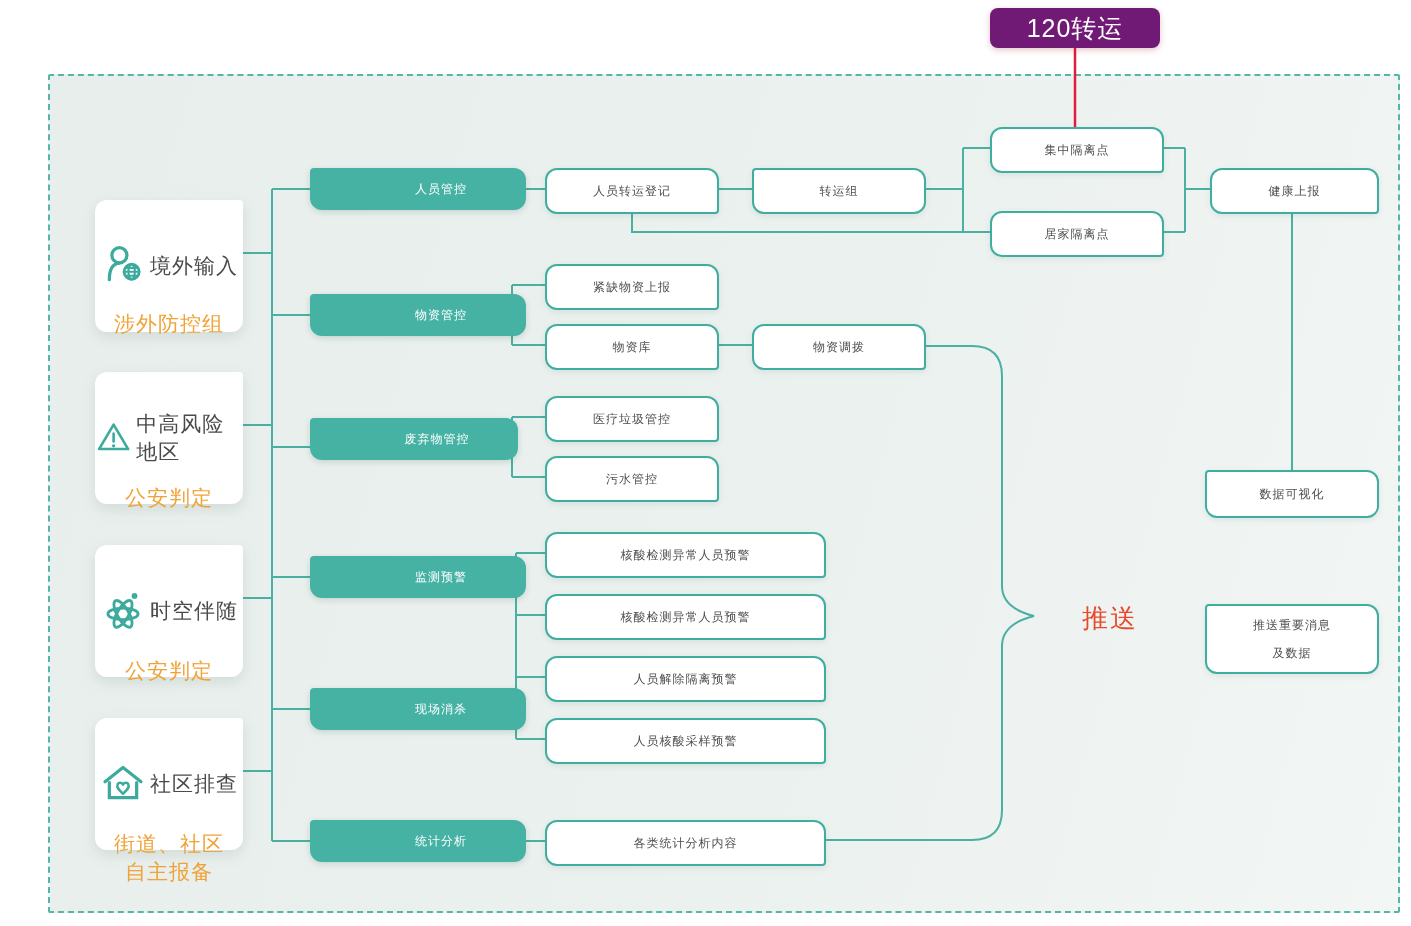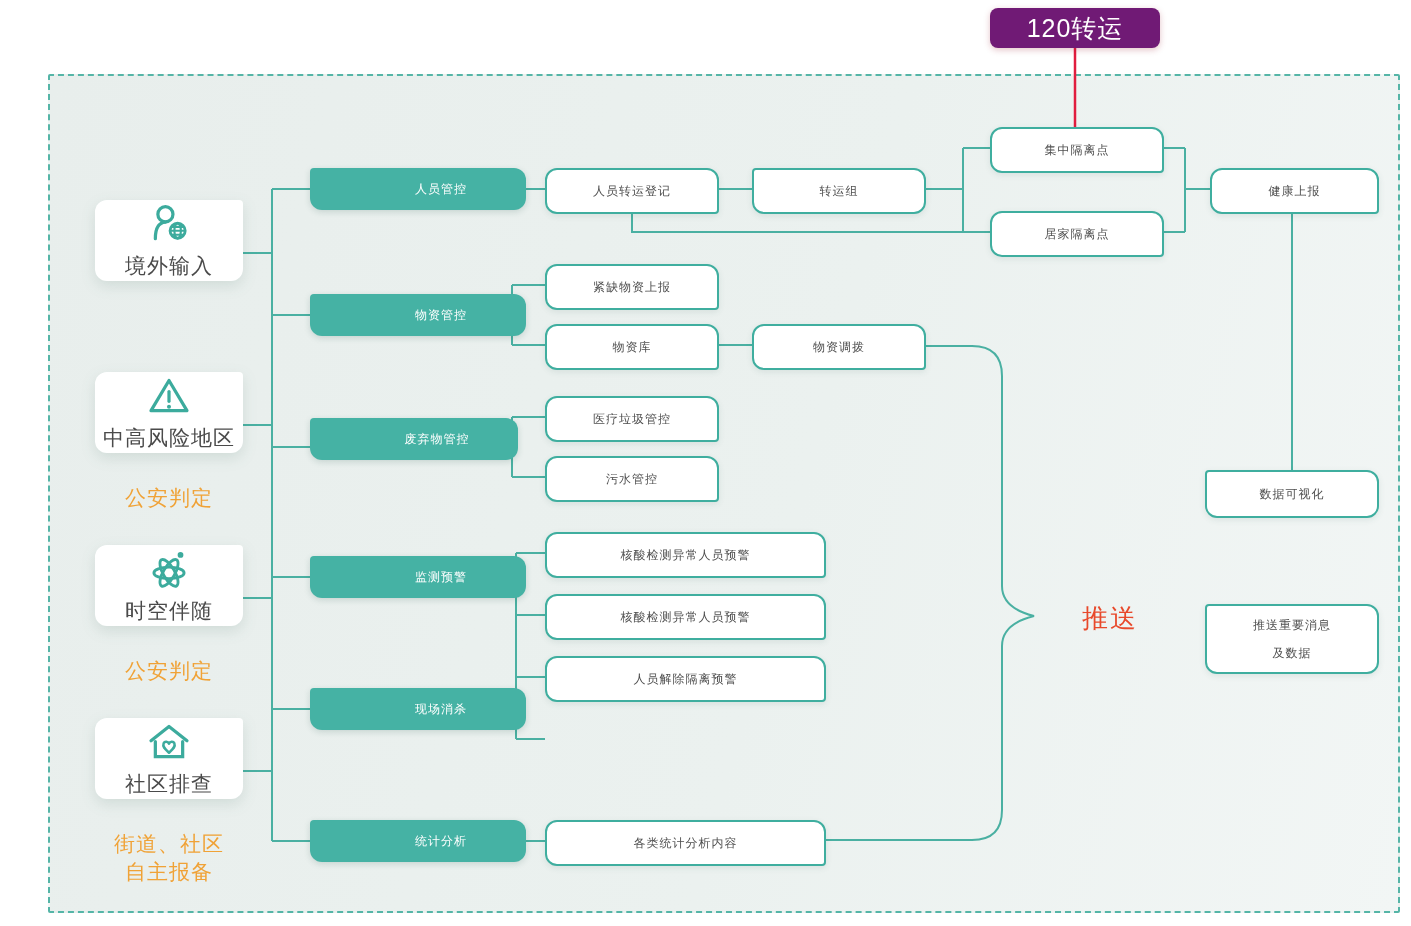--- a/index.html
+++ b/index.html
@@ -12,23 +12,23 @@
   .node{position:absolute;display:flex;align-items:center;justify-content:center;
         text-align:center;font-size:12px;color:#4f4f4f;letter-spacing:1px;line-height:26px;}
   .box{background:#ffffff;border:2px solid #3fae9f;border-radius:12px 12px 4px 12px;
        box-shadow:0 2px 6px rgba(40,90,80,.10);}
   .box.tl{border-radius:4px 12px 12px 12px;}
   .btn{background:#45b2a4;color:#ffffff;border-radius:4px 12px 12px 12px;
        box-shadow:0 2px 6px rgba(40,90,80,.18);padding-left:46px;}
   .red{background:#701a75;color:#ffffff;border-radius:8px;font-size:25px;
        box-shadow:0 2px 6px rgba(150,20,40,.25);}
   .multiline{white-space:pre-line;line-height:28px;margin-top:21px;}
-  .card{position:absolute;width:148px;height:81px;background:#ffffff;
+  .card{position:absolute;width:148px;height:132px;background:#ffffff;
         border-radius:12px 4px 12px 12px;filter:drop-shadow(0 5px 7px rgba(50,90,80,.13));
-        display:flex;flex-direction:column;align-items:center;justify-content:center;gap:4px;}
+        display:flex;flex-direction:row;align-items:center;justify-content:center;gap:4px;}
   .card .title{font-size:21px;color:#4a4a4a;font-weight:500;letter-spacing:1px;}
   .card-label{position:absolute;width:190px;text-align:center;font-size:21px;color:#f0a236;
               font-weight:500;letter-spacing:1px;white-space:pre-line;line-height:28px;}
   .push-label{position:absolute;font-size:26px;color:#e8492b;font-weight:500;letter-spacing:2px;}
   .icon{width:46px;height:46px;}
 </style>
 </head>
 <body>
 
 <div class="canvas">
@@ -93,20 +93,21 @@
   <div class="card" style="left:95px;top:200px">
     <svg class="icon" viewBox="0 0 64 64">
       <circle cx="27" cy="17" r="10.5" stroke="#3cab9d" stroke-width="4.5" fill="none"></circle>
       <path d="M13 51 C13 34 19 28.5 27 28" stroke="#3cab9d" stroke-width="4.5" fill="none" stroke-linecap="round"></path>
       <circle cx="44" cy="40" r="10.5" fill="#ffffff" stroke="#3cab9d" stroke-width="4"></circle>
       <ellipse cx="44" cy="40" rx="4.5" ry="10.5" stroke="#3cab9d" stroke-width="3" fill="none"></ellipse>
       <path d="M33.5 40 H54.5 M35.5 34.5 H52.5 M35.5 45.5 H52.5" stroke="#3cab9d" stroke-width="3"></path>
     </svg>
     <div class="title">境外输入</div>
   </div>
+  <div class="card-label" style="left:74px;top:310px">涉外防控组</div>
 
   <div class="card" style="left:95px;top:372px">
     <svg class="icon" viewBox="0 0 64 64">
       <path d="M32 9 L57 51 L7 51 Z" stroke="#3cab9d" stroke-width="4.5" fill="none" stroke-linejoin="round"></path>
       <path d="M32 24.5 V38" stroke="#3cab9d" stroke-width="4.5" stroke-linecap="round"></path>
       <circle cx="32" cy="45.5" r="2.8" fill="#3cab9d"></circle>
     </svg>
     <div class="title">中高风险地区</div>
   </div>
   <div class="card-label" style="left:74px;top:484px">公安判定</div>
@@ -151,20 +152,21 @@
   <div class="node box" style="left:545px;top:264px;width:170px;height:42px">紧缺物资上报</div>
   <div class="node box" style="left:545px;top:324px;width:170px;height:42px">物资库</div>
   <div class="node box" style="left:752px;top:324px;width:170px;height:42px">物资调拨</div>
 
   <div class="node box" style="left:545px;top:396px;width:170px;height:42px">医疗垃圾管控</div>
   <div class="node box" style="left:545px;top:456px;width:170px;height:42px">污水管控</div>
 
   <div class="node box" style="left:545px;top:532px;width:277px;height:42px">核酸检测异常人员预警</div>
   <div class="node box" style="left:545px;top:594px;width:277px;height:42px">核酸检测异常人员预警</div>
   <div class="node box" style="left:545px;top:656px;width:277px;height:42px">人员解除隔离预警</div>
+  <div class="node box" style="left:545px;top:718px;width:277px;height:42px">人员核酸采样预警</div>
 
   <div class="node box" style="left:545px;top:820px;width:277px;height:42px">各类统计分析内容</div>
 
   <div class="node box tl" style="left:1205px;top:470px;width:170px;height:44px">数据可视化</div>
   <div class="node box tl multiline" style="left:1205px;top:583px;width:170px;height:66px">推送重要消息
 及数据</div>
 
   <div class="push-label" style="left:1082px;top:601px">推送</div>
 
 </div>

